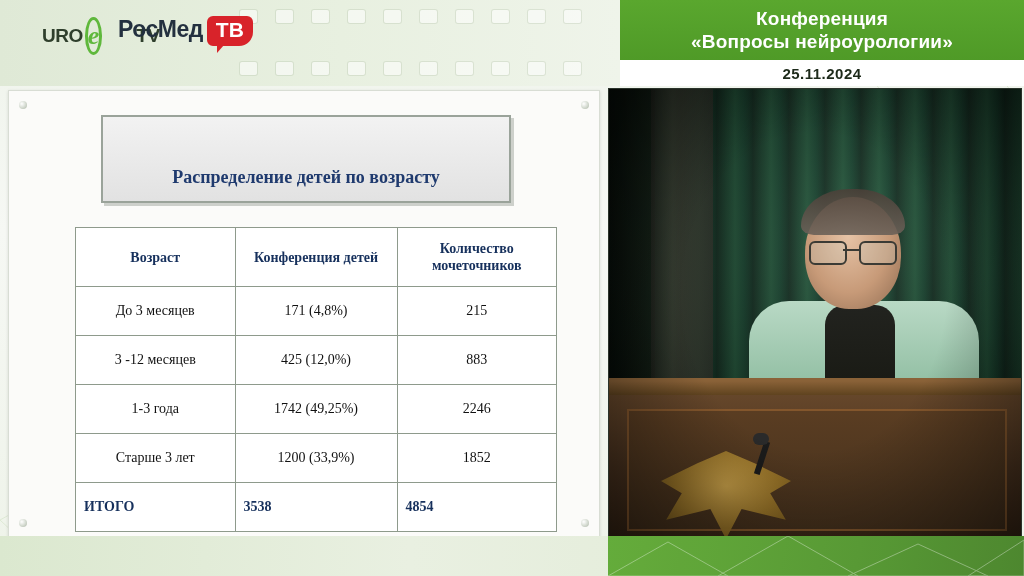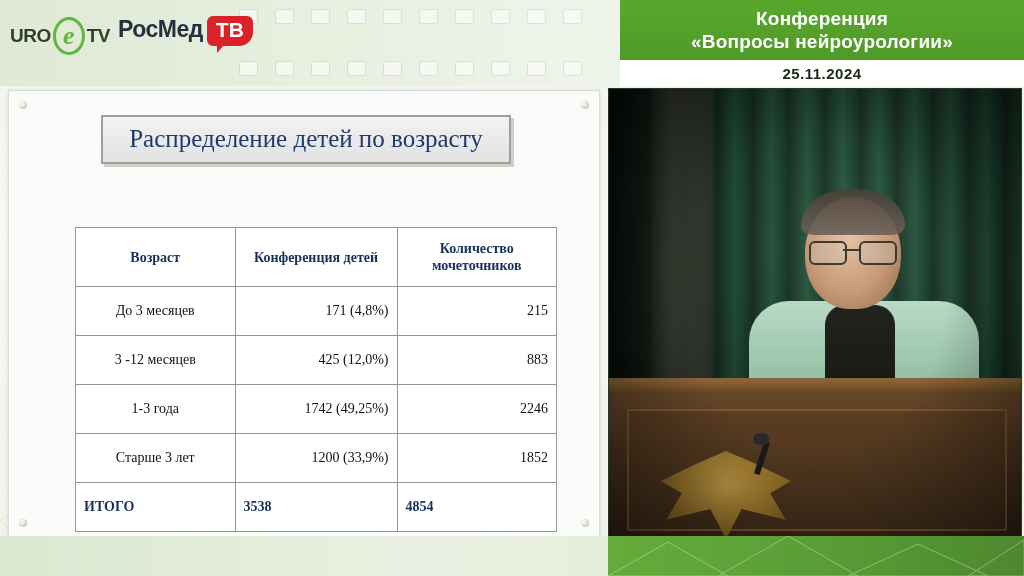--- a/index.html
+++ b/index.html
@@ -67,20 +67,21 @@
     display: flex;
     align-items: center;
     gap: 2px;
   }
   .logo-uro .txt {
     font-family: "Liberation Sans", sans-serif;
     font-weight: bold;
     font-size: 19px;
     color: #2f3f2c;
     letter-spacing: -0.5px;
+    margin-left: 32px;
   }
   .logo-e {
     width: 38px; height: 38px;
     border-radius: 50%;
     border: 3px solid #5fb83c;
     color: #5fb83c;
     font-family: "Liberation Serif", serif;
     font-style: italic;
     font-weight: bold;
     font-size: 26px;
@@ -182,24 +183,25 @@
     width: 410px;
     background: linear-gradient(180deg, #f2f2f2 0%, #e2e2e2 100%);
     border: 2px solid #9aa39a;
     box-shadow: 3px 3px 0 rgba(120,128,118,0.35);
     text-align: center;
     padding: 7px 6px 9px 6px;
     box-sizing: border-box;
   }
   .slide-title .t1 {
     font-family: "Liberation Serif", serif;
-    font-weight: normal;
-    font-size: 25px;
+    font-weight: bold;
+    font-size: 18px;
     color: #1f3a6e;
     line-height: 29px;
+    margin-top: 39px;
   }
   .slide-title .t2 {
     font-family: "Liberation Serif", serif;
     font-size: 23px;
     color: #1a1a1a;
     line-height: 28px;
   }
 
   table.data {
     position: absolute;
@@ -222,21 +224,21 @@
     height: 46px;
     vertical-align: middle;
     line-height: 17px;
   }
   table.data td.label {
     text-align: center;
     height: 36px;
     vertical-align: middle;
   }
   table.data td.num {
-    text-align: right;
+    text-align: center;
     height: 36px;
     vertical-align: middle;
     margin-top: 23px;
   }
   table.data tr.total td {
     font-weight: bold;
     color: #16305c;
     height: 36px;
   }
   .col-a { width: 166px; }

